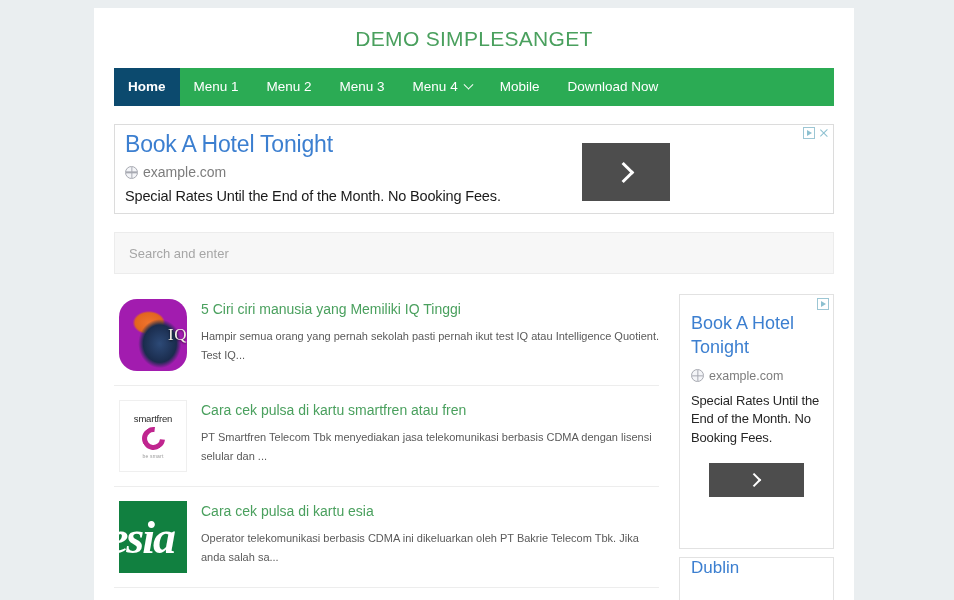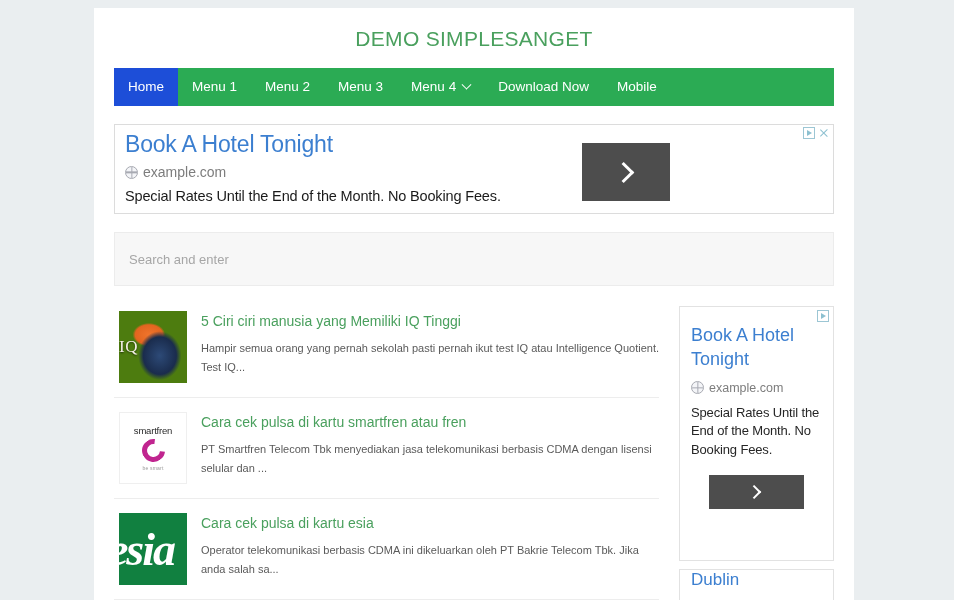--- a/index.html
+++ b/index.html
@@ -49,22 +49,22 @@
     align-items: center;
     padding: 0 14px;
     color: #ffffff;
     font-size: 13.5px;
     line-height: 1;
     white-space: nowrap;
     cursor: pointer;
     user-select: none;
   }
   .nav-item.active {
-    background: #1d4ed8;
-    font-weight: 400;
+    background: #0c4a6e;
+    font-weight: 700;
   }
   .chev-down {
     display: inline-block;
     margin-left: 7px;
     width: 7px;
     height: 7px;
     border-right: 1.6px solid #ffffff;
     border-bottom: 1.6px solid #ffffff;
     transform: rotate(45deg) translate(-2px,-2px);
   }
@@ -167,21 +167,21 @@
     width: 1.4px; height: 10px;
     background: #8cc0d0;
   }
   .ad-close-icon::before { transform: translateX(-50%) rotate(45deg); }
   .ad-close-icon::after  { transform: translateX(-50%) rotate(-45deg); }
 
   
   .search-wrap { margin: 18px 20px 0; }
   .search-input {
     width: 100%;
-    height: 54px;
+    height: 42px;
     background: #f7f7f7;
     border: 1px solid #ececec;
     padding: 0 14px;
     font-size: 13px;
     color: #555;
     font-family: "Liberation Sans", sans-serif;
     outline: none;
   }
   .search-input::placeholder { color: #a6a6a6; }
 
@@ -219,22 +219,22 @@
   }
   .post-excerpt {
     margin-top: 9px;
     color: #5a5a5a;
     font-size: 11px;
     line-height: 1.75;
   }
 
   
   .thumb-iq {
-    background: #4d7c0f;
-    display: flex; align-items: center; justify-content: flex-start;
+    background: #a21caf;
+    display: flex; align-items: center; justify-content: flex-end; border-radius: 18px;
   }
   .iq-head {
     position: absolute; inset: 0;
     background:
       radial-gradient(ellipse 30px 34px at 60% 62%, #2d4a77 0%, #1a2c4d 55%, rgba(11,16,32,0) 72%),
       radial-gradient(ellipse 22px 16px at 44% 33%, #f0742c 0%, #e2651f 62%, rgba(11,16,32,0) 74%);
   }
   .iq-text {
     position: relative;
     color: #f4efe6;
@@ -339,24 +339,24 @@
       <span>Menu 2</span>
     </div>
     <div class="nav-item">
       <span>Menu 3</span>
     </div>
     <div class="nav-item">
       <span>Menu 4</span>
       <span class="chev-down"></span>
     </div>
     <div class="nav-item">
+      <span>Mobile</span>
+    </div>
+    <div class="nav-item">
       <span>Download Now</span>
-    </div>
-    <div class="nav-item">
-      <span>Mobile</span>
     </div>
   </nav>
 
   <div class="ad-leader">
     <div class="ad-corner">
       <span class="adchoices-icon"></span>
       <span class="ad-close-icon"></span>
     </div>
     <div class="ad-leader-body">
       <div class="ad-head">Book A Hotel Tonight</div>

